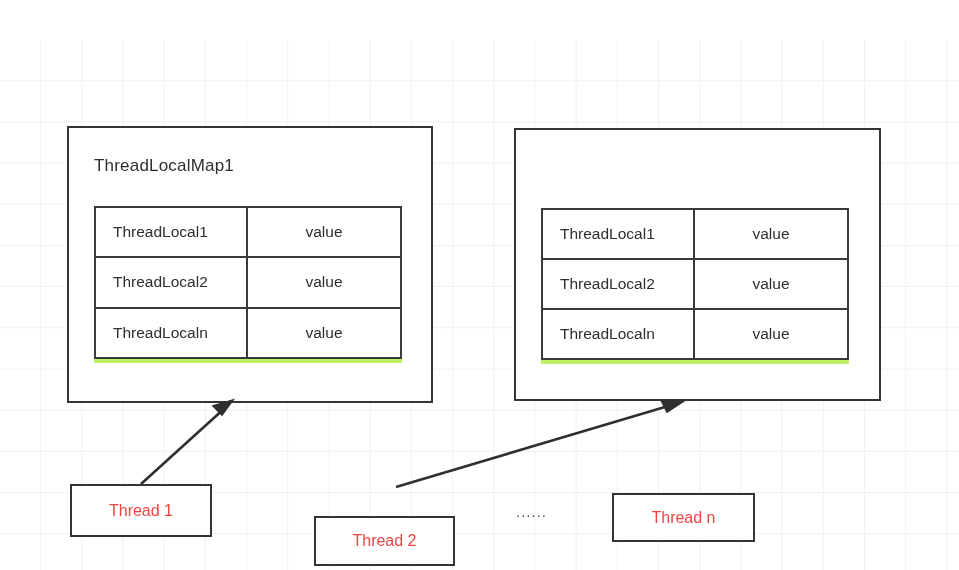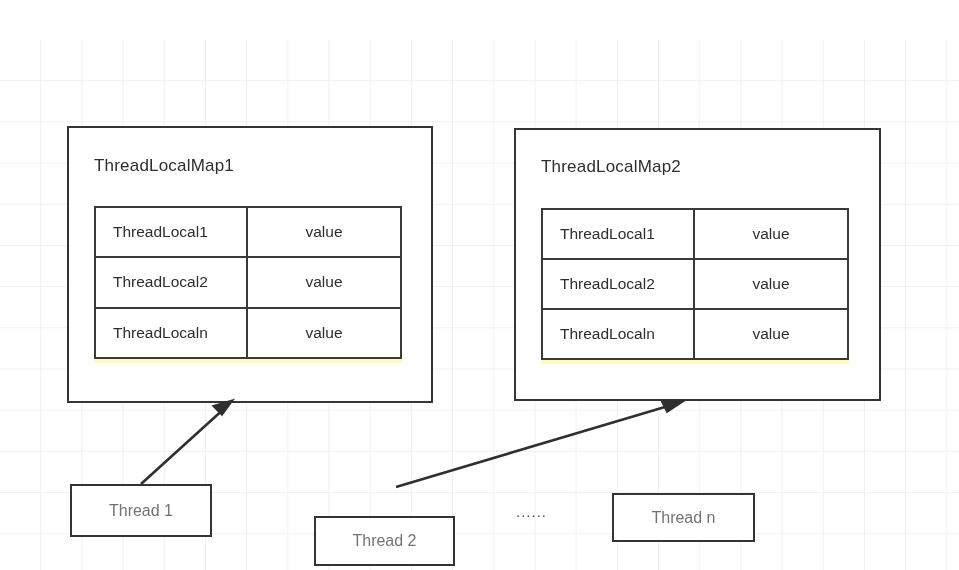--- a/index.html
+++ b/index.html
@@ -41,21 +41,21 @@
     white-space: nowrap;
   }
   #map-box-1 .map-title { left: 25px; top: 28px; }
   #map-box-2 .map-title { left: 25px; top: 27px; }
 
   
   .kv-table {
     position: absolute;
     box-sizing: border-box;
     border-collapse: collapse;
-    background: #fef9c3;
+    background: #bef264;
   }
   #map-box-1 .kv-table { left: 25px; top: 78px; width: 308px; height: 157px; }
   #map-box-2 .kv-table { left: 25px; top: 78px; width: 308px; height: 156px; }
 
   .kv-row {
     display: flex;
     box-sizing: border-box;
     height: 33.3333%;
     border: 2px solid #3a3a3a;
     margin-top: -2px;
@@ -85,21 +85,21 @@
   
   .thread-box {
     position: absolute;
     box-sizing: border-box;
     border: 2.5px solid #343434;
     background: #ffffff;
     display: flex;
     align-items: center;
     justify-content: center;
     font-size: 16px;
-    color: #737373;
+    color: #ef4444;
     white-space: nowrap;
   }
   #thread-box-1 { left: 70px;  top: 444px; width: 142px; height: 53px; }
   #thread-box-2 { left: 314px; top: 476px; width: 141px; height: 50px; }
   #thread-box-n { left: 612px; top: 453px; width: 143px; height: 49px; }
 
   
   #thread-ellipsis {
     position: absolute;
     left: 516px;
@@ -148,21 +148,20 @@
         <div class="kv-val">value</div>
       </div>
       <div class="kv-row">
         <div class="kv-key">ThreadLocaln</div>
         <div class="kv-val">value</div>
       </div>
     </div>
   </div>
 
   <div class="map-box" id="map-box-2">
-    <div class="map-title">ThreadLocalMap2</div>
 
     <div class="kv-table">
       <div class="kv-row">
         <div class="kv-key">ThreadLocal1</div>
         <div class="kv-val">value</div>
       </div>
       <div class="kv-row">
         <div class="kv-key">ThreadLocal2</div>
         <div class="kv-val">value</div>
       </div>

